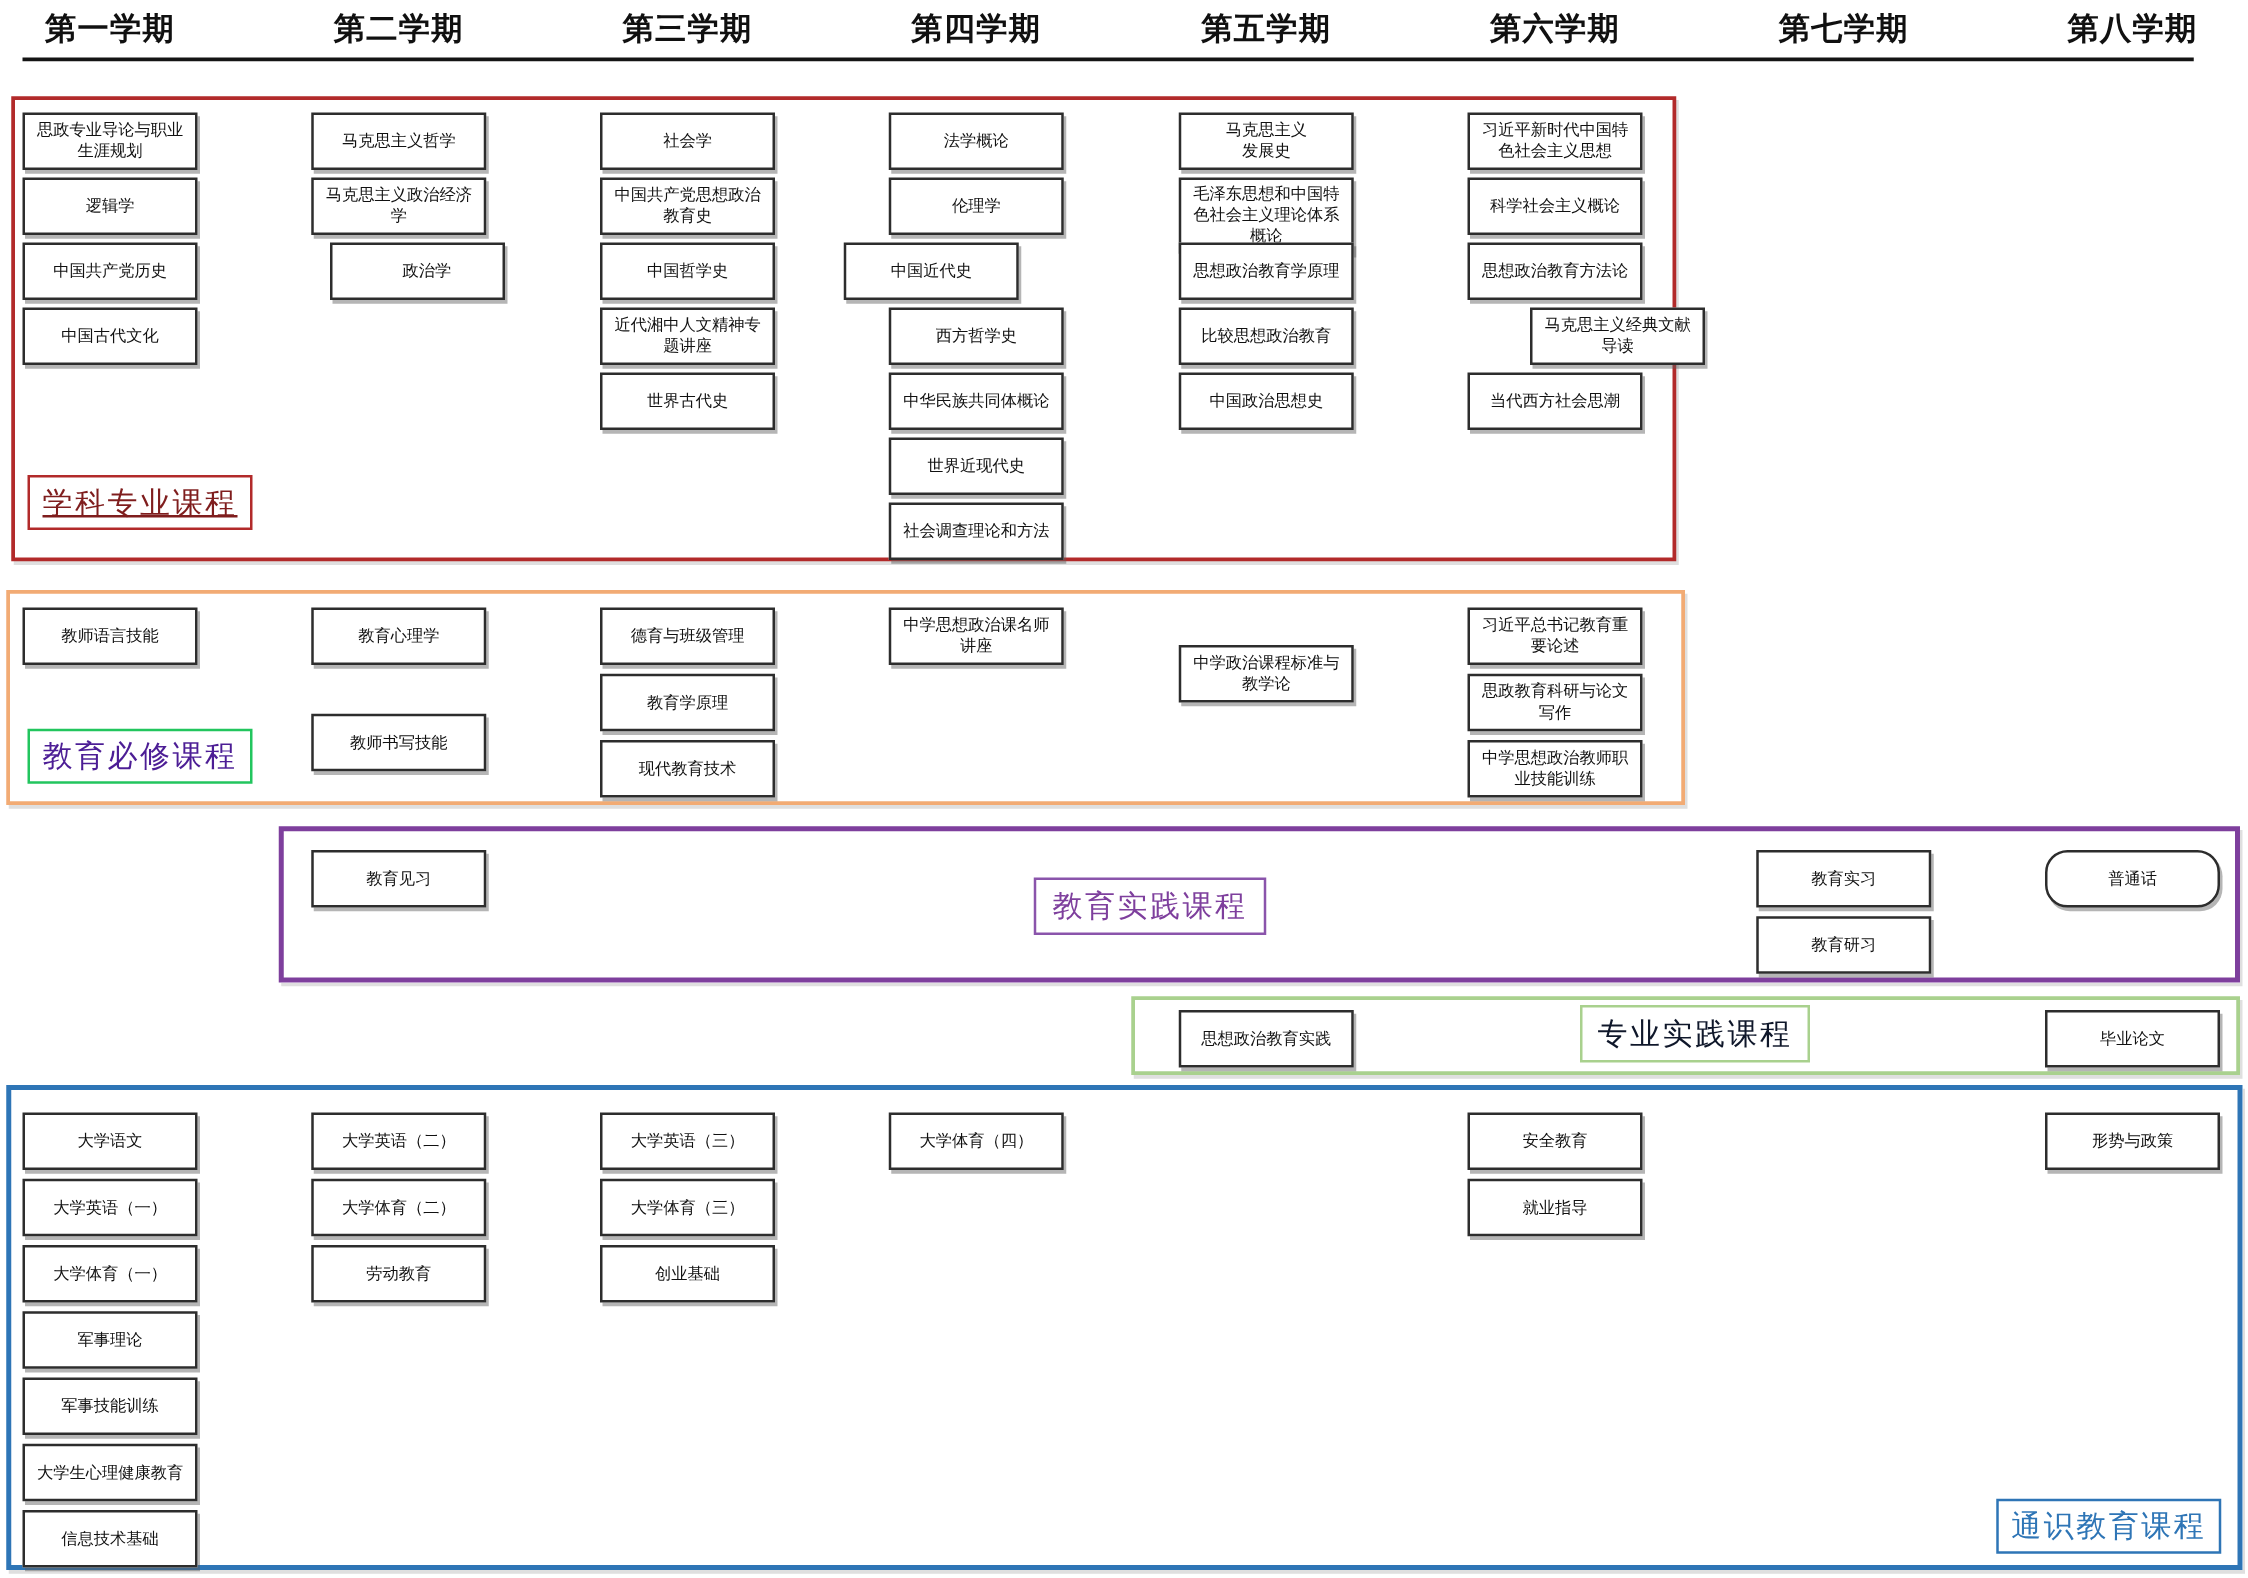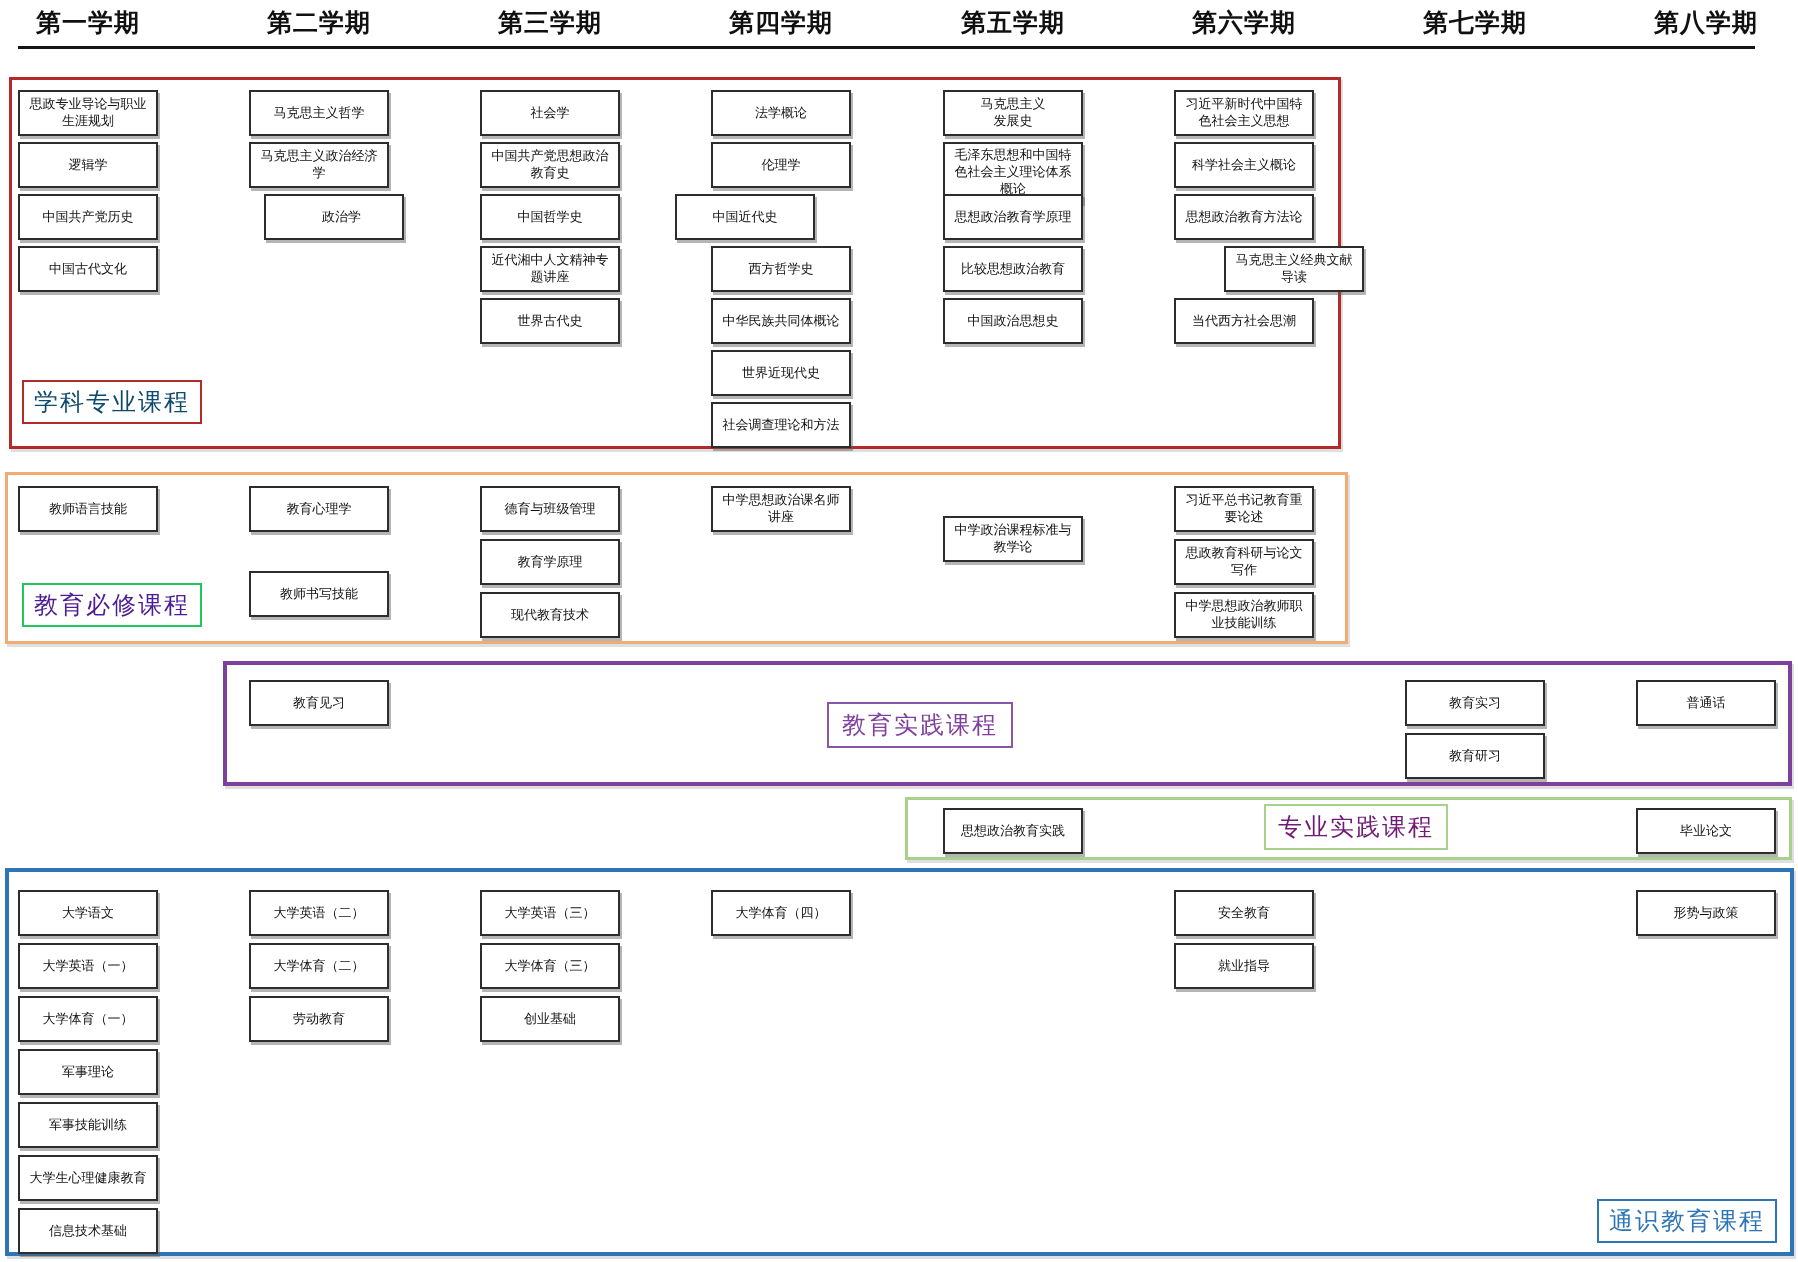--- a/index.html
+++ b/index.html
@@ -12,24 +12,24 @@
   .section.orange{border:3px solid #f2ab74;}
   .section.purple{border:4px solid #7e3f9d;}
   .section.green{border:3px solid #a9d18e;}
   .section.blue{border:4px solid #2e75b6;}
   .course{position:absolute;width:140px;min-height:46px;box-sizing:border-box;background:#fff;
           border:2px solid #2d2d2d;box-shadow:2px 3px 0 rgba(90,90,90,0.45);
           display:flex;align-items:center;justify-content:center;text-align:center;
           font-size:13px;line-height:1.3;padding:3px 4px;white-space:pre-line;z-index:3;}
   .sec-label{position:absolute;box-sizing:border-box;background:#fff;display:flex;align-items:center;justify-content:center;
              text-align:center;font-size:24px;letter-spacing:2px;z-index:3;}
-  .sec-label.red{border:2px solid #b22a2a;color:#0c4a6e;}
+  .sec-label.red{border:2px solid #b22a2a;color:#7f1d1d;text-decoration:underline;}
   .sec-label.orange{border:2px solid #22c55e;color:#4c1d95;}
   .sec-label.purple{border:2px solid #8a54ab;color:#7e3f9d;}
-  .sec-label.green{border:2px solid #a9d18e;color:#701a75;font-family:Liberation Mono, monospace;}
+  .sec-label.green{border:2px solid #a9d18e;color:#0f172a;font-family:Liberation Mono, monospace;}
   .sec-label.blue{border:2px solid #2e75b6;color:#2e75b6;}
 </style>
 </head>
 <body>
 
 <div class="canvas">
 
   <div class="sem-header" style="left:8px">第一学期</div>
   <div class="sem-header" style="left:239px">第二学期</div>
   <div class="sem-header" style="left:470px">第三学期</div>
@@ -91,21 +91,21 @@
   <div class="course" style="left:480px;top:592px;">现代教育技术</div>
   <div class="course" style="left:711px;top:486px;">中学思想政治课名师讲座</div>
   <div class="course" style="left:943px;top:486px;margin-top:30px;">中学政治课程标准与教学论</div>
   <div class="course" style="left:1174px;top:486px;">习近平总书记教育重要论述</div>
   <div class="course" style="left:1174px;top:539px;">思政教育科研与论文写作</div>
   <div class="course" style="left:1174px;top:592px;">中学思想政治教师职业技能训练</div>
 
   <div class="course" style="left:249px;top:680px;">教育见习</div>
   <div class="course" style="left:1405px;top:680px;">教育实习</div>
   <div class="course" style="left:1405px;top:733px;">教育研习</div>
-  <div class="course" style="left:1636px;top:680px;">普通话</div>
+  <div class="course" style="left:1636px;top:680px;border-radius:18px;">普通话</div>
 
   <div class="course" style="left:943px;top:808px;">思想政治教育实践</div>
   <div class="course" style="left:1636px;top:808px;">毕业论文</div>
 
   <div class="course" style="left:18px;top:890px;">大学语文</div>
   <div class="course" style="left:18px;top:943px;">大学英语（一）</div>
   <div class="course" style="left:18px;top:996px;">大学体育（一）</div>
   <div class="course" style="left:18px;top:1049px;">军事理论</div>
   <div class="course" style="left:18px;top:1102px;">军事技能训练</div>
   <div class="course" style="left:18px;top:1155px;">大学生心理健康教育</div>

